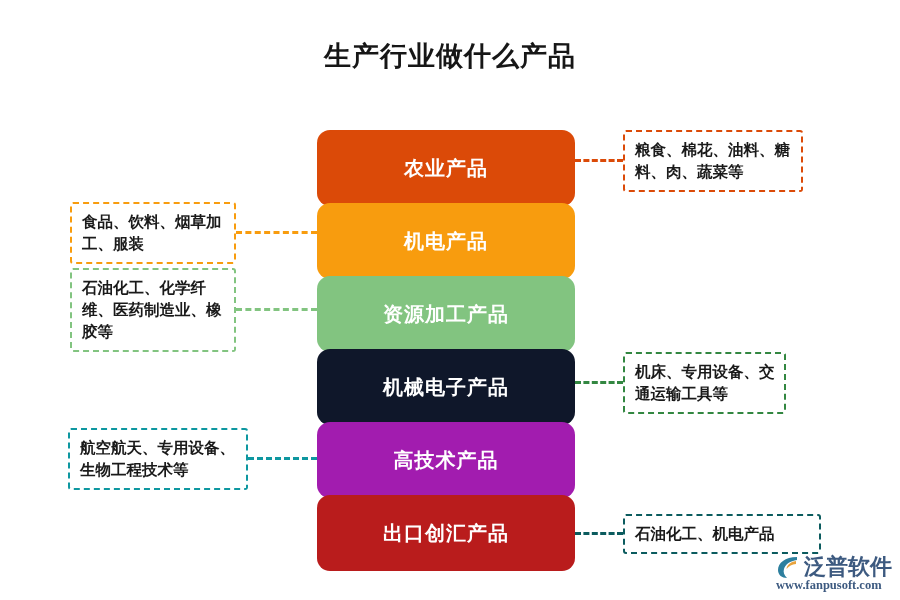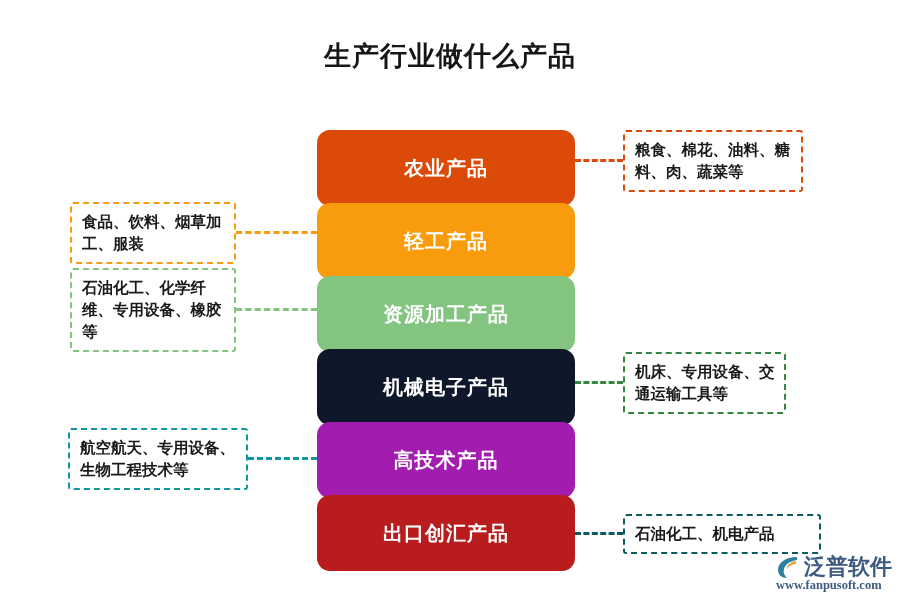--- a/index.html
+++ b/index.html
@@ -127,40 +127,40 @@
       <div class="connector" style="border-top-color: rgb(51, 135, 65); top: 381px; left: 575px; width: 48px;"></div>
       <div class="connector" style="border-top-color: rgb(14, 151, 160); top: 457px; left: 248px; width: 69px;"></div>
       <div class="connector" style="border-top-color: rgb(11, 91, 94); top: 532px; left: 575px; width: 48px;"></div>
     </div>
 
   <div id="pill-layer">
       <div class="pill" style="top: 130px; background: rgb(219, 74, 8);">
         <span class="pill-label">农业产品</span>
       </div>
       <div class="pill" style="top: 203px; background: rgb(248, 156, 14);">
-        <span class="pill-label">轻工产品</span>
+        <span class="pill-label">机电产品</span>
       </div>
       <div class="pill" style="top: 276px; background: rgb(130, 196, 128);">
         <span class="pill-label">资源加工产品</span>
       </div>
       <div class="pill" style="top: 349px; background: #0f172a;">
         <span class="pill-label">机械电子产品</span>
       </div>
       <div class="pill" style="top: 422px; background: #a21caf;">
         <span class="pill-label">高技术产品</span>
       </div>
       <div class="pill" style="top: 495px; background: #b91c1c;">
         <span class="pill-label">出口创汇产品</span>
       </div>
     </div>
 
   <div id="note-layer">
       <div class="note" style="left: 623px; top: 130px; width: 180px; min-height: 58px; border-color: rgb(219, 74, 8);">粮食、棉花、油料、糖料、肉、蔬菜等</div>
       <div class="note" style="left: 70px; top: 202px; width: 166px; min-height: 58px; border-color: rgb(248, 156, 14);">食品、饮料、烟草加工、服装</div>
-      <div class="note" style="left: 70px; top: 268px; width: 166px; min-height: 80px; border-color: rgb(130, 196, 128);">石油化工、化学纤维、专用设备、橡胶等</div>
+      <div class="note" style="left: 70px; top: 268px; width: 166px; min-height: 80px; border-color: rgb(130, 196, 128);">石油化工、化学纤维、医药制造业、橡胶等</div>
       <div class="note" style="left: 623px; top: 352px; width: 163px; min-height: 58px; border-color: rgb(51, 135, 65);">机床、专用设备、交通运输工具等</div>
       <div class="note" style="left: 68px; top: 428px; width: 180px; min-height: 58px; border-color: rgb(14, 151, 160);">航空航天、专用设备、生物工程技术等</div>
       <div class="note" style="left: 623px; top: 514px; width: 198px; min-height: 36px; border-color: rgb(11, 91, 94);">石油化工、机电产品</div>
     </div>
 
   <div class="logo">
     <span class="logo-mark">
       <svg width="26" height="26" viewBox="0 0 26 26" xmlns="http://www.w3.org/2000/svg">
         <path d="M21 3 C9 3 2 9 2 16 C2 21 6 24 11 24 C8 21 7 18 8 15 C9.5 10 14 7 21 6 Z" fill="#2d7f9e"></path>
         <path d="M20 7 C14 8 11 11 10.5 15 C13 12 16 10.5 20 10 Z" fill="#e8a33d"></path>

